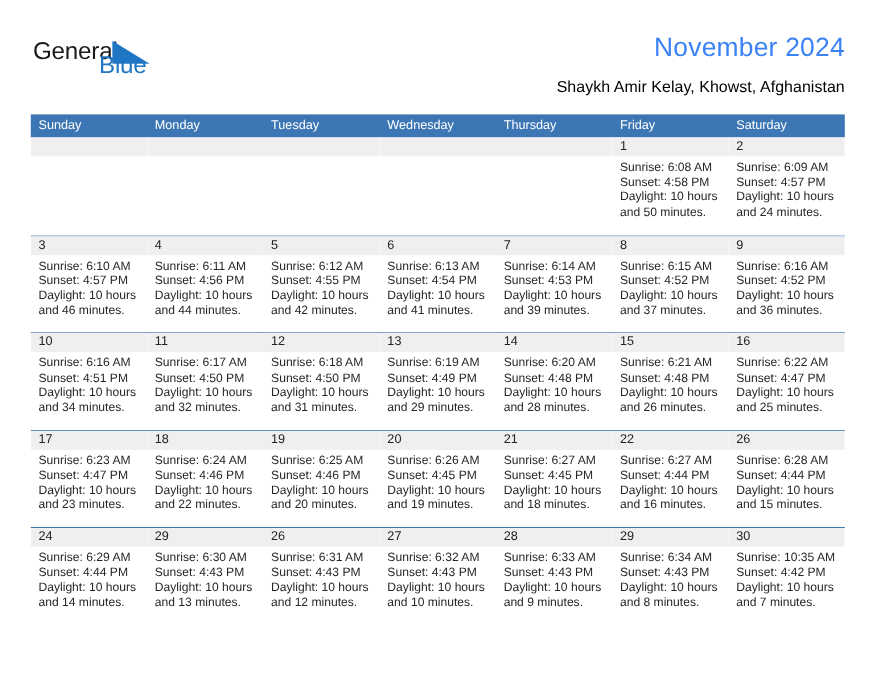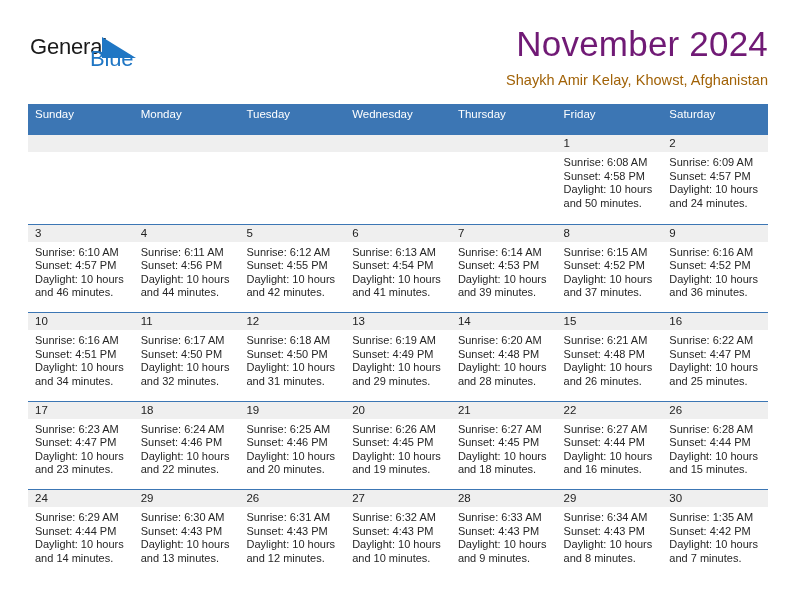--- a/index.html
+++ b/index.html
@@ -58,45 +58,45 @@
   }
 
   .title-block {
     position: absolute;
     right: 0;
     top: 0;
     text-align: right;
     width: 540px;
   }
   .cal-title {
-    font-size: 35px;
-    color: #701a75;
+    font-size: 24px;
+    color: #3b82f6;
     font-weight: normal;
     line-height: 36px;
     letter-spacing: 0.2px;
   }
   .cal-subtitle {
     font-size: 14.5px;
-    color: #a16207;
+    color: #000000;
     line-height: 20px;
     margin-top: 8px;
     letter-spacing: 0.05px;
   }
 
   
   .calendar {
     position: absolute;
     left: 28px;
     top: 104px;
     width: 740px;
   }
   .dow-row {
     display: flex;
     background: #3c76b4;
-    height: 31px;
+    height: 21px;
   }
   .dow {
     flex: 1 1 0;
     color: #ffffff;
     font-size: 11.5px;
     line-height: 21px;
     padding-left: 7px;
     white-space: nowrap;
   }
 
@@ -449,21 +449,21 @@
             <div class="day-info">
               <div>Sunrise: 6:34 AM</div>
               <div>Sunset: 4:43 PM</div>
               <div>Daylight: 10 hours</div>
               <div>and 8 minutes.</div>
             </div>
           </div>
           <div class="day-cell">
             <div class="date-strip">30</div>
             <div class="day-info">
-              <div>Sunrise: 1:35 AM</div>
+              <div>Sunrise: 10:35 AM</div>
               <div>Sunset: 4:42 PM</div>
               <div>Daylight: 10 hours</div>
               <div>and 7 minutes.</div>
             </div>
           </div>
         </div>
       </div>
 
   </div>
 </div>

